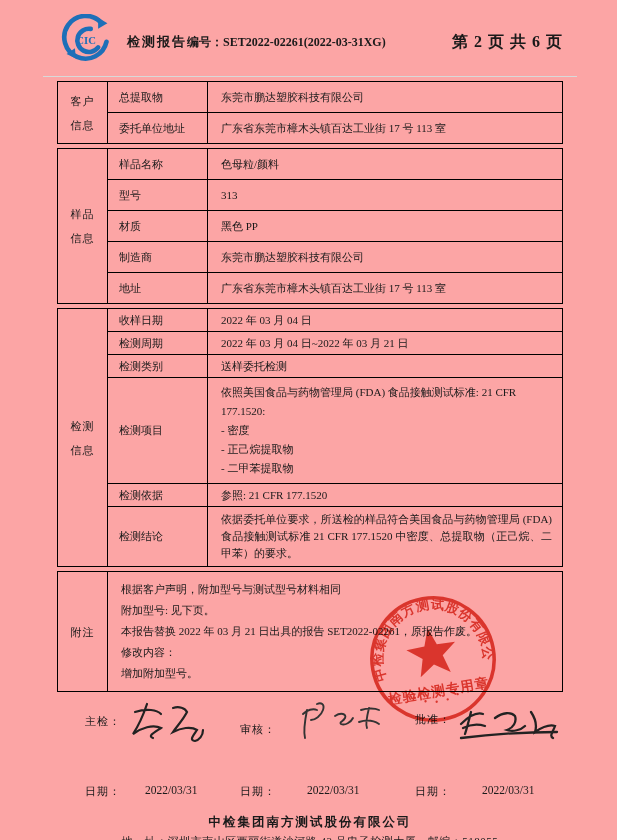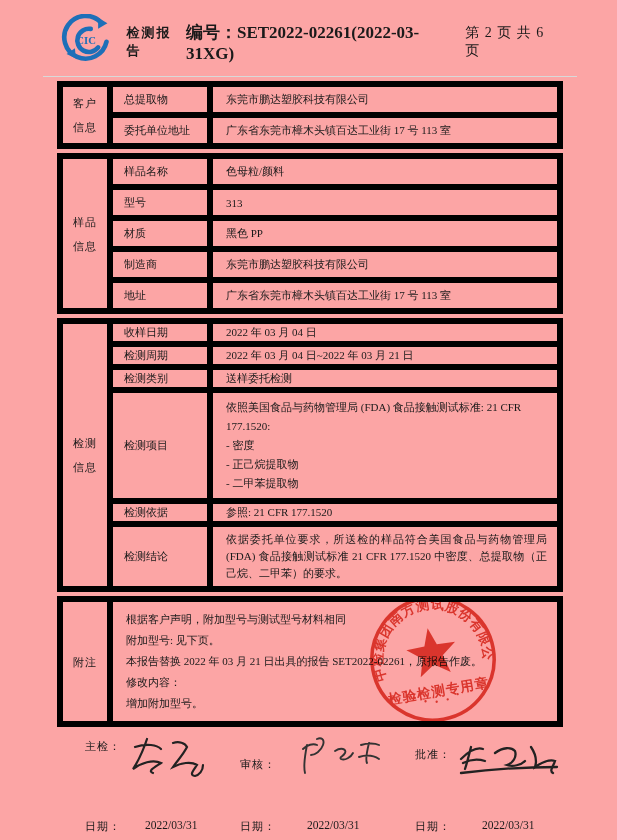--- a/index.html
+++ b/index.html
@@ -13,48 +13,48 @@
     padding: 14px 54px 0 57px;
     overflow: hidden;
   }
   
   .header {
     display: flex; align-items: center;
     height: 56px;
   }
   .logo-wrap { width: 70px; }
   .report-title { font-size: 13px; font-weight: bold; letter-spacing: 2px; }
-  .report-no { font-size: 17px; font-weight: bold; }
-  .page-info { font-size: 14px; font-weight: normal; margin-left: auto; letter-spacing: 1px; }
+  .report-no { font-size: 12px; font-weight: bold; }
+  .page-info { font-size: 16px; font-weight: bold; margin-left: auto; letter-spacing: 1px; }
   .header-rule { border-bottom: 1px solid #d9d9d9; margin: 6px -14px 0 -14px; }
 
   
   table.sec {
     width: 100%; border-collapse: collapse;
     margin-top: 4px;
     font-size: 11px;
   }
-  table.sec td { border: 6px solid #000000; vertical-align: middle; }
+  table.sec td { border: 1px solid #000000; vertical-align: middle; }
   td.cat {
     width: 50px; text-align: center;
     white-space: pre-line; line-height: 24px;
     letter-spacing: 1px;
   }
   td.lab { width: 100px; padding-left: 11px; }
   td.val { padding-left: 13px; padding-right: 10px; }
   table.customer td, table.sample td { height: 31px; }
   table.test td.single { height: 23px; }
   td.pre { white-space: pre-line; line-height: 19px; padding-top: 5px; padding-bottom: 5px; }
   td.concl { line-height: 17px; padding-top: 4px; padding-bottom: 4px; text-align: justify; }
   td.notes-content { white-space: pre-line; line-height: 21px; padding: 7px 10px 7px 13px; }
 
   
   .sig-area { position: relative; height: 106px; font-size: 11px; }
   .sig-label { position: absolute; letter-spacing: 1px; }
-  .lbl-chief  { left: 28px;  top: 12px; font-family: Liberation Serif, serif; }
+  .lbl-chief  { left: 28px;  top: 22px; font-family: Liberation Serif, serif; }
   .lbl-review { left: 183px; top: 30px; }
   .lbl-approve{ left: 358px; top: 20px; }
   .sig-img { position: absolute; }
   .sig-1 { left: 70px;  top: 6px; }
   .sig-2 { left: 238px; top: 4px; }
   .sig-3 { left: 398px; top: 10px; }
   .date-label { position: absolute; top: 92px; letter-spacing: 1px; text-align: right; }
   .dl-1 { left: 28px; } .dl-2 { left: 183px; } .dl-3 { left: 358px; }
   .date-value { position: absolute; top: 92px; font-size: 11.5px; }
   .dv-1 { left: 88px; } .dv-2 { left: 250px; } .dv-3 { left: 425px; }

